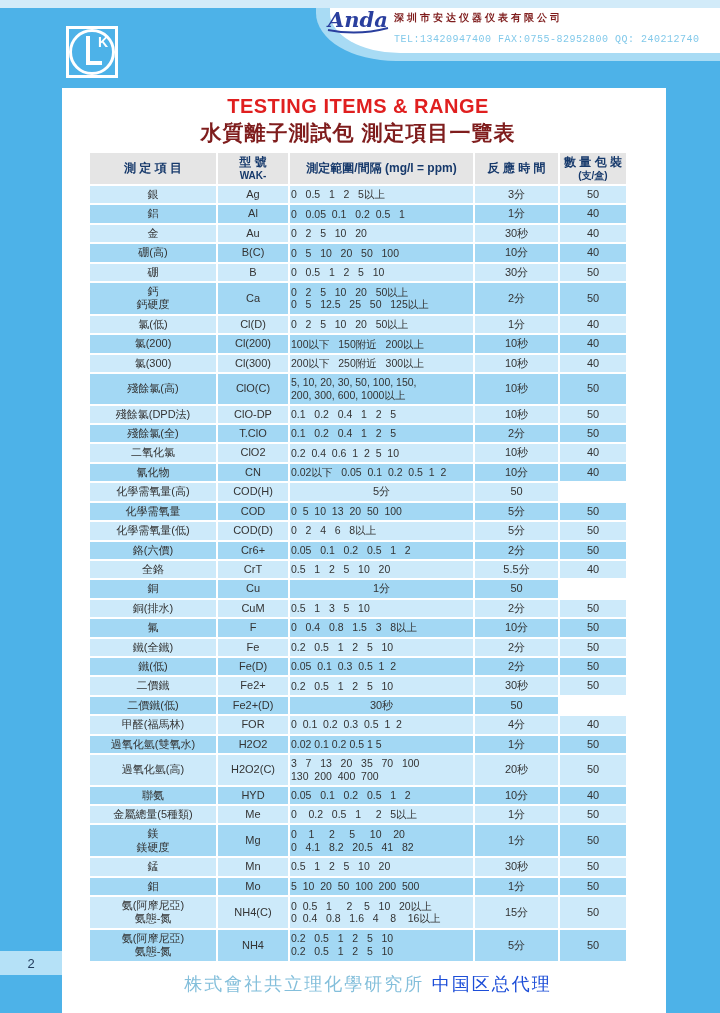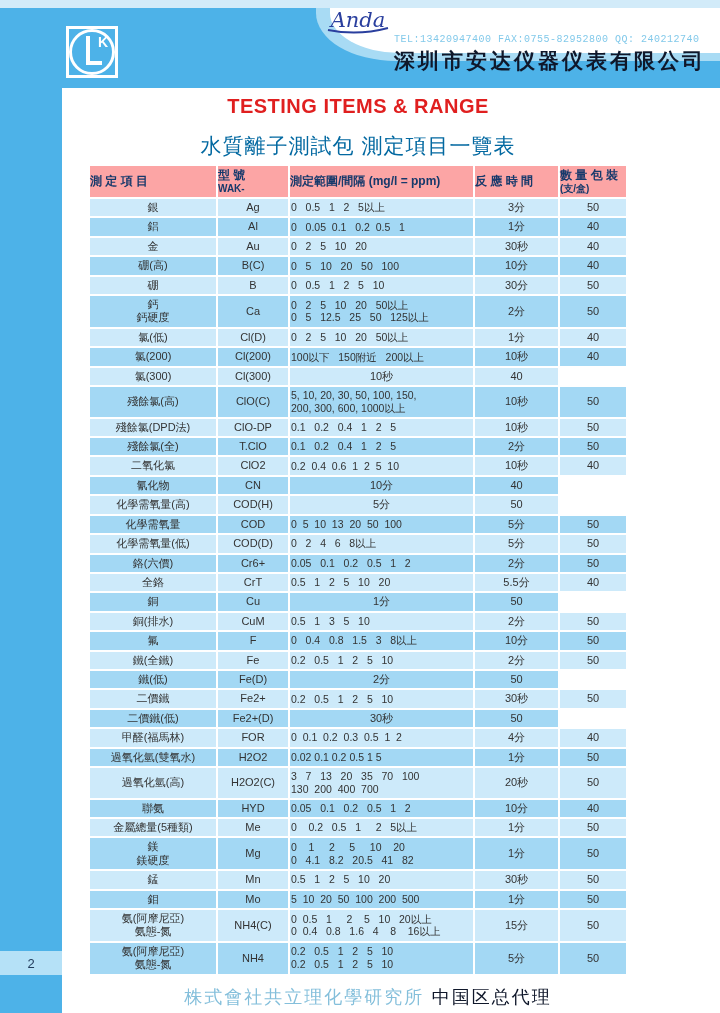--- a/index.html
+++ b/index.html
@@ -12,63 +12,63 @@
   }
   .top-strip { position:absolute; left:0; top:0; width:720px; height:8px; background:#d2ebf9; }
 
   
   .wave-accent { position:absolute; left:316px; top:8px; width:404px; height:53px;
     background:#a8dbf4; border-bottom-left-radius:80px 48px; }
   .wave-white { position:absolute; left:330px; top:8px; width:390px; height:45px;
     background:#ffffff; border-bottom-left-radius:70px 40px; }
 
   .anda { position:absolute; left:323px; top:9px; width:70px; text-align:center;
-    font-family:"DejaVu Serif","Liberation Serif",serif; font-style:italic; font-weight:normal;
+    font-family:"DejaVu Serif","Liberation Serif",serif; font-style:italic; font-weight:bold;
     font-size:21px; color:#2a3f9e; line-height:22px; }
   .anda svg { display:block; margin:-4px auto 0 auto; }
   .company { position:absolute; left:394px; top:11px; font-family:"DejaVu Serif","Liberation Serif",serif;
-    font-size:21px; letter-spacing:3px; color:#0f172a; font-weight:bold;margin-top:36px; }
+    font-size:10px; letter-spacing:3px; color:#7f1d1d; font-weight:bold; }
   .tel { position:absolute; left:394px; top:34px; font-family:Liberation Mono, monospace;
     font-size:10px; letter-spacing:0.5px; color:#82c9ea; }
 
   
   .lk { position:absolute; left:66px; top:26px; width:52px; height:52px; border:3px solid #ffffff; }
   .lk-circle { position:absolute; left:0px; top:0px; width:46px; height:46px; border:3px solid #ffffff; border-radius:50%; }
   .lk-l-v { position:absolute; left:17px; top:7px; width:4px; height:29px; background:#ffffff; }
   .lk-l-h { position:absolute; left:17px; top:32px; width:16px; height:4px; background:#ffffff; }
   .lk-k { position:absolute; right:7px; top:5px; color:#ffffff; font-weight:bold; font-size:14px;
     font-family:"Liberation Sans",sans-serif; }
 
   
-  .card { position:absolute; left:62px; top:88px; width:658px; height:925px; background:#ffffff; }
+  .card { position:absolute; left:62px; top:88px; width:604px; height:925px; background:#ffffff; }
   .titles { margin:7px 0 0 26px; width:540px; text-align:center; }
   .title-en { color:#e01f1f; font-size:20px; font-weight:bold; letter-spacing:0.5px; }
-  .title-zh { color:#0369a1; font-size:21px; font-weight:normal; margin-top:14px; letter-spacing:1px; }
+  .title-zh { color:#7f1d1d; font-size:21px; font-weight:bold; margin-top:1px; letter-spacing:1px; }
 
   
   .ttable { margin:6px 0 0 26px; width:540px; }
   .trow, .thead { display:grid; grid-template-columns:130px 72px 185px 85px 68px; }
-  .hcell { background:#fca5a5; color:#16396b; font-weight:bold; font-size:12px;
-    display:flex; flex-direction:column; justify-content:center; align-items:flex-start;
+  .hcell { background:#e5e5e5; color:#16396b; font-weight:bold; font-size:12px;
+    display:flex; flex-direction:column; justify-content:center; align-items:center;
     height:33px; border-right:2px solid #fff; border-bottom:2px solid #fff; line-height:1.15; }
   .hcell .sub { font-size:10px; font-weight:bold; }
   .hcell:first-child { border-left:2px solid #fff; }
   .tcell { font-size:11px; color:#333333; display:flex; flex-direction:column;
     justify-content:center; align-items:center; text-align:center;
     padding:2px 1px; min-height:15px; line-height:1.22;
     border-right:2px solid #fff; border-bottom:2px solid #fff; }
   .tcell:first-child { border-left:2px solid #fff; }
   .trow.light .tcell { background:#cdeafa; }
   .trow.dark  .tcell { background:#a3d8f4; }
   .c-range { align-items:flex-start; text-align:left; white-space:pre; font-size:10.5px; }
 
   .footer { margin:9px 0 0 26px; width:560px; text-align:center;
     font-family:"DejaVu Serif","Liberation Serif",serif; font-size:18px; letter-spacing:2px; }
   .footer .f-main { color:#84bfdb; }
-  .footer .f-sub  { color:#0f172a; }
+  .footer .f-sub  { color:#1d4ed8; }
 
   .page-num { position:absolute; left:0; top:951px; width:62px; height:24px; background:#b5e1f7;
     color:#223c5c; font-size:13px; display:flex; align-items:center; justify-content:center; }
 </style>
 </head>
 <body>
 
 <div class="top-strip"></div>
 <div class="wave-accent"></div>
 <div class="wave-white"></div>
@@ -237,20 +237,21 @@
             <div>40</div>
           </div>
         </div>
         <div class="trow light">
           <div class="tcell c-item">
             <div>氯(300)</div>
           </div>
           <div class="tcell c-model">
             <div>Cl(300)</div>
           </div>
+          <div class="tcell c-range"><div>200以下   250附近   300以上</div></div>
           <div class="tcell c-time">
             <div>10秒</div>
           </div>
           <div class="tcell c-qty">
             <div>40</div>
           </div>
         </div>
         <div class="trow dark">
           <div class="tcell c-item">
             <div>殘餘氯(高)</div>
@@ -311,20 +312,21 @@
             <div>40</div>
           </div>
         </div>
         <div class="trow dark">
           <div class="tcell c-item">
             <div>氰化物</div>
           </div>
           <div class="tcell c-model">
             <div>CN</div>
           </div>
+          <div class="tcell c-range"><div>0.02以下   0.05  0.1  0.2  0.5  1  2</div></div>
           <div class="tcell c-time">
             <div>10分</div>
           </div>
           <div class="tcell c-qty">
             <div>40</div>
           </div>
         </div>
         <div class="trow light">
           <div class="tcell c-item">
             <div>化學需氧量(高)</div>
@@ -458,20 +460,21 @@
             <div>50</div>
           </div>
         </div>
         <div class="trow dark">
           <div class="tcell c-item">
             <div>鐵(低)</div>
           </div>
           <div class="tcell c-model">
             <div>Fe(D)</div>
           </div>
+          <div class="tcell c-range"><div>0.05  0.1  0.3  0.5  1  2</div></div>
           <div class="tcell c-time">
             <div>2分</div>
           </div>
           <div class="tcell c-qty">
             <div>50</div>
           </div>
         </div>
         <div class="trow light">
           <div class="tcell c-item">
             <div>二價鐵</div>

